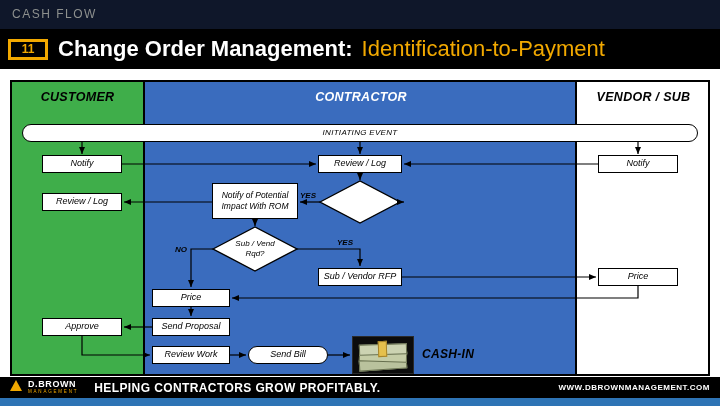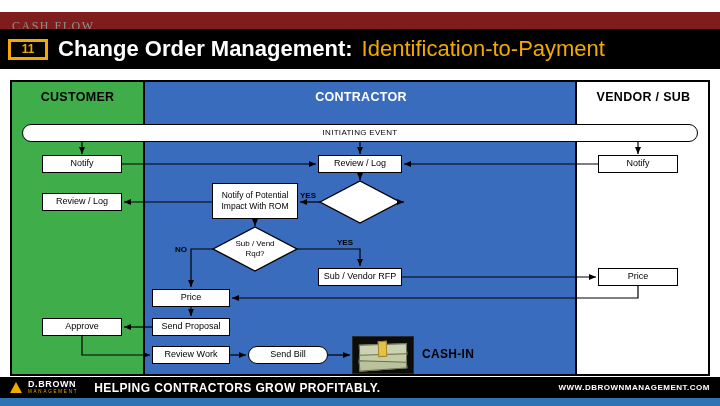--- a/index.html
+++ b/index.html
@@ -2,34 +2,34 @@
 <html style="--green: #3fae4a; --blue: #3a6cbe; --gold: #f2a900; --footer-blue: #2e74b5; --note-gray: #d9d9d9;"><head>
 <meta charset="utf-8">
 <style>
   html,body { margin:0; padding:0; }
   body {
     width:720px; height:406px; position:relative; overflow:hidden;
     background:#fff; font-family:"Liberation Sans", sans-serif;
     -webkit-font-smoothing:antialiased;
   }
   
-  .topbar { position:absolute; left:0; top:12px; width:720px; height:29px; background:#7f1d1d;font-family:Liberation Serif, serif; }
+  .topbar { position:absolute; left:0; top:0; width:720px; height:29px; background:#0f172a; }
   .eyebrow { position:absolute; left:12px; top:7px; font-size:12px; letter-spacing:1.5px; color:#8d908e; }
   
   .titlebar { position:absolute; left:0; top:29px; width:720px; height:40px; background:#000; display:flex; align-items:center; }
   .numbox {
     width:40px; height:21px; margin-left:8px; border:3px solid var(--gold,#f2a900);
     color:var(--gold,#f2a900); font-size:12px; font-weight:bold;
     display:flex; align-items:center; justify-content:center; background:#000; box-sizing:border-box;
   }
   .title { margin-left:10px; white-space:nowrap; font-size:22px; }
   .t-main { color:#fff; font-weight:bold; }
   .t-sub { color:var(--gold,#f2a900); font-weight:normal; margin-left:9px; }
   
-  .diagram { position:absolute; left:10px; top:80px; width:584px; height:296px; }
+  .diagram { position:absolute; left:10px; top:80px; width:584px; height:296px;font-style:italic; }
   .lane { position:absolute; top:0; height:296px; box-sizing:border-box; border:2px solid #000; z-index:1; }
   .lane-customer   { left:0;   width:135px; background:var(--green,#3fae4a); }
   .lane-contractor { left:135px; width:432px; background:var(--blue,#3a6cbe); border-left:none; }
   .lane-vendor     { left:567px; width:133px; background:#fff; border-left:none; }
   .lane-header { position:absolute; top:10px; font-size:12.5px; font-weight:bold; text-align:center; z-index:2; letter-spacing:.3px; }
   .lh-customer   { left:0; width:135px; color:#000; }
   .lh-contractor { left:135px; width:432px; color:#fff; }
   .lh-vendor     { left:567px; width:133px; color:#000; }
   svg.connectors { position:absolute; left:0; top:0; z-index:2; pointer-events:none; }
   .node {
@@ -53,21 +53,21 @@
   .edge-label { position:absolute; z-index:4; font-size:8px; font-weight:bold; color:#000; }
   .cash { position:absolute; left:342px; top:256px; width:62px; height:38px; background:#0c0c0c; z-index:3; overflow:hidden; border:1px solid #2a2a2a; box-sizing:border-box; }
   .bill { position:absolute; left:6px; width:48px; height:11px; background:#ccd3b2; border:1px solid #666f4e; box-sizing:border-box; }
   .b1 { top:22px; transform:rotate(-4deg); background:#b9c29d; }
   .b2 { top:14px; transform:rotate(2deg); background:#c4cca6; }
   .b3 { top:7px;  transform:rotate(-2deg); }
   .band { position:absolute; left:25px; top:4px; width:9px; height:16px; background:#e5c04c; border:1px solid #a5842b; transform:rotate(-2deg); box-sizing:border-box; }
   .cashin { position:absolute; left:412px; top:267px; z-index:3; font-size:12px; font-weight:bold; color:#000; letter-spacing:.3px; }
   
   .footer { position:absolute; left:0; top:377px; width:720px; height:21px; background:#000; display:flex; align-items:center; z-index:5; }
-  .logo { display:flex; align-items:center; margin-left:10px; }
+  .logo { display:flex; align-items:flex-start; margin-left:10px; }
   .logo-tri { width:0; height:0; border-left:6px solid transparent; border-right:6px solid transparent; border-bottom:11px solid var(--gold,#f2a900); }
   .brand { margin-left:6px; }
   .brand-top { font-size:9px; font-weight:bold; color:#fff; letter-spacing:.6px; line-height:1; }
   .brand-bottom { font-size:4.5px; color:var(--gold,#f2a900); letter-spacing:1.8px; line-height:1.3; }
   .tagline { margin-left:16px; font-size:12px; font-weight:bold; color:#fff; letter-spacing:.4px; }
   .website { margin-left:auto; margin-right:10px; font-size:8px; font-weight:bold; color:#fff; letter-spacing:.5px; }
   .stripe { position:absolute; left:0; top:398px; width:720px; height:8px; background:var(--footer-blue,#2e74b5); }
 </style>
 </head>
 <body>

